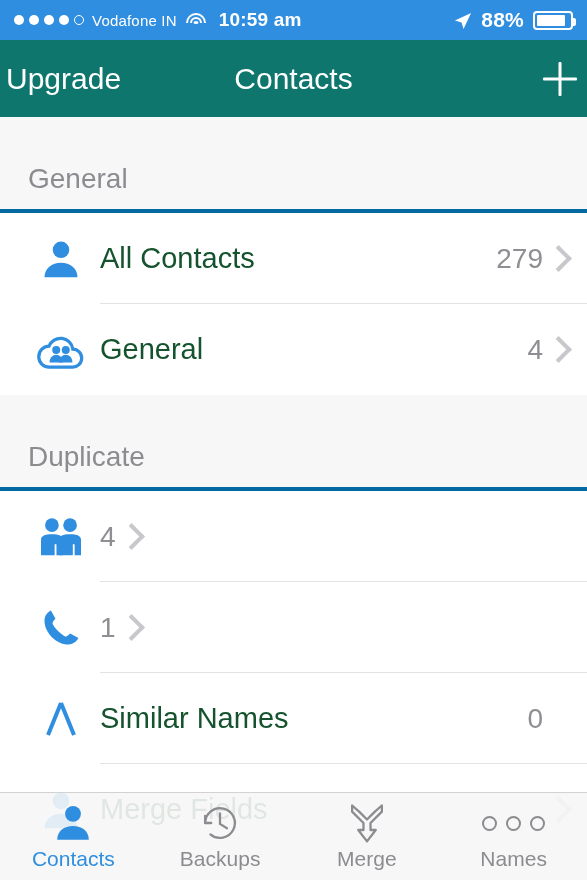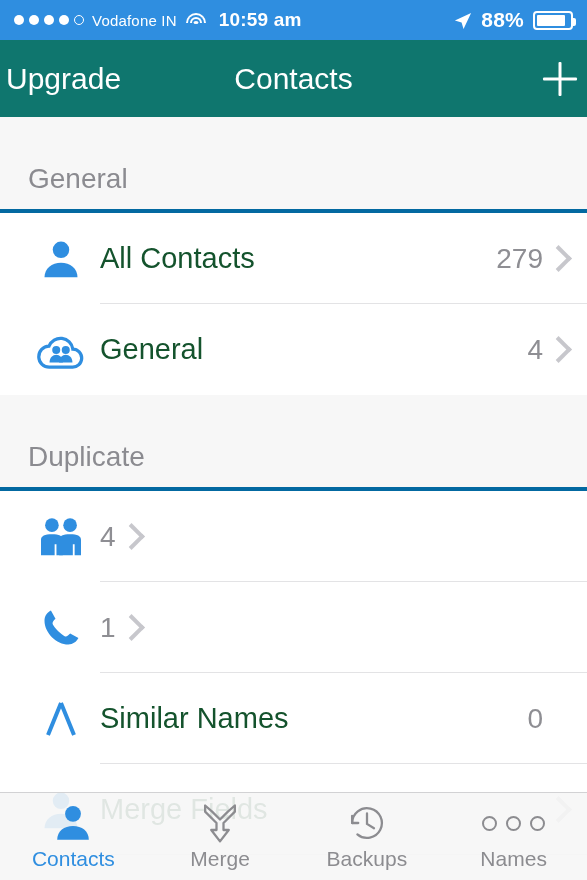--- a/index.html
+++ b/index.html
@@ -232,36 +232,36 @@
         <svg viewBox="0 0 48 48" width="40" height="40" fill="#2f8ee0">
           <circle cx="24" cy="13" r="9.5"></circle>
           <path d="M5 44c0-10.5 8.5-16.5 19-16.5S43 33.5 43 44z"></path>
         </svg>
       </span>
       <span class="tab-label">Contacts</span>
     </div>
 
     <div class="tab">
       <span class="icon">
-        <svg viewBox="0 0 44 48" width="40" height="42" fill="none" stroke="#8c8c90" stroke-width="2.6" stroke-linejoin="round">
-          <path d="M5 4 L5 11 L18 24 L18 32 L12 32 L22 45 L32 32 L26 32 L26 24 L39 11 L39 4 L31 11 L22 20 L13 11 Z"></path>
-        </svg>
-      </span>
-      <span class="tab-label">Merge</span>
-    </div>
-
-    <div class="tab">
-      <span class="icon">
         <svg viewBox="0 0 48 48" width="42" height="42" fill="none" stroke="#8c8c90" stroke-width="2.6" stroke-linecap="round">
           <path d="M7 24a17 17 0 1 1 6 13"></path>
           <path d="M7 16 L7 24 L14 24" stroke-linejoin="round"></path>
           <path d="M24 13 L24 25 L32 30"></path>
         </svg>
       </span>
       <span class="tab-label">Backups</span>
+    </div>
+
+    <div class="tab">
+      <span class="icon">
+        <svg viewBox="0 0 44 48" width="40" height="42" fill="none" stroke="#8c8c90" stroke-width="2.6" stroke-linejoin="round">
+          <path d="M5 4 L5 11 L18 24 L18 32 L12 32 L22 45 L32 32 L26 32 L26 24 L39 11 L39 4 L31 11 L22 20 L13 11 Z"></path>
+        </svg>
+      </span>
+      <span class="tab-label">Merge</span>
     </div>
 
     <div class="tab">
       <span class="icon">
         <span class="dots3">
             <i></i>
             <i></i>
             <i></i>
           </span>
       </span>

